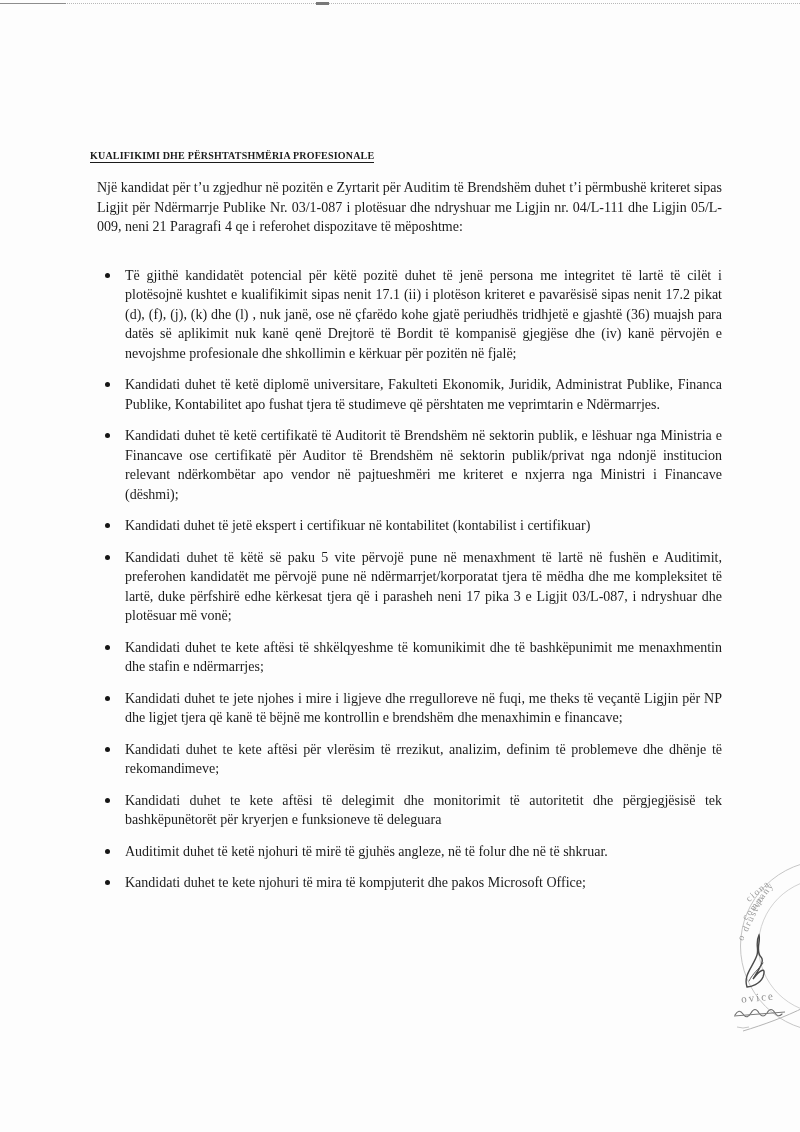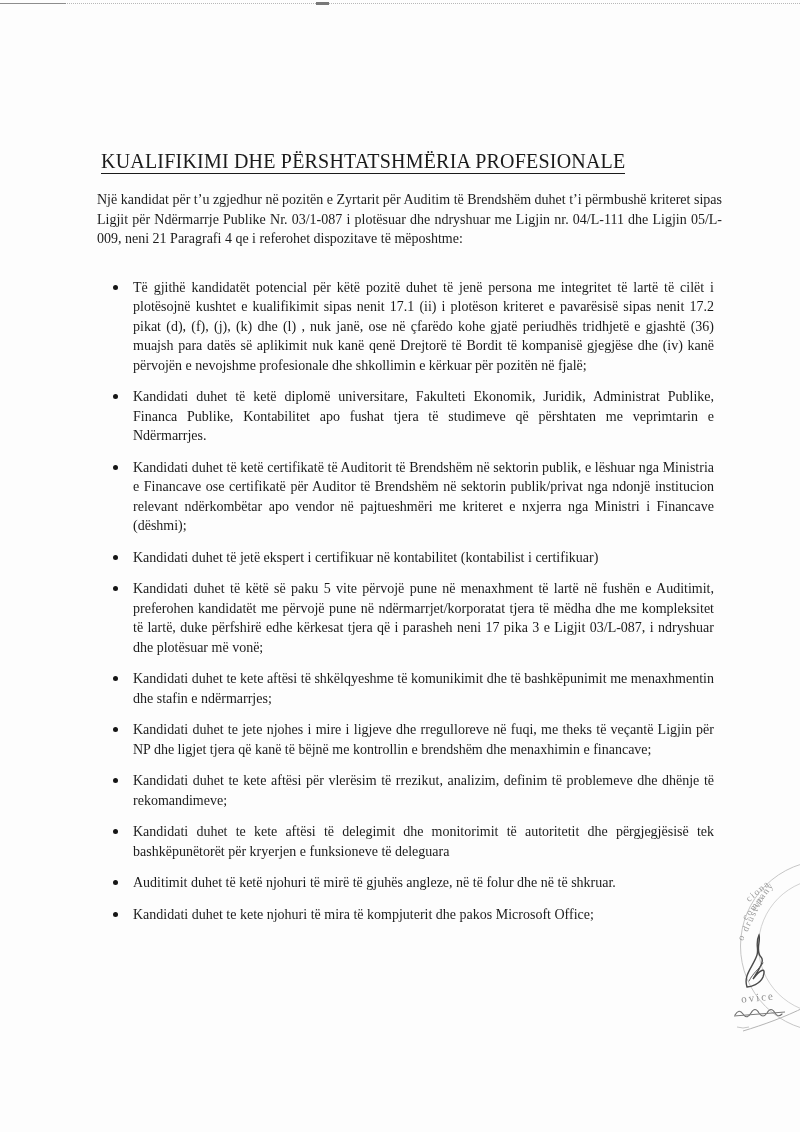--- a/index.html
+++ b/index.html
@@ -12,26 +12,26 @@
     font-family: "Liberation Serif", serif;
     color: #1b1b1b;
   }
   
   .scan-line { position: absolute; top: 3px; left: 0; width: 800px; border-top: 1px dotted #b8b8b8; }
   .scan-line-dark { position: absolute; top: 3px; left: 0; width: 66px; border-top: 1px solid #8d8d8d; }
   .scan-tick { position: absolute; top: 2px; left: 316px; width: 13px; height: 3px; background: #787878; }
 
   .content { position: absolute; left: 85px; top: 150px; width: 637px; }
 
-  .doc-title { font-size: 20px; font-weight: normal; margin: 0 0 17px 16px; letter-spacing: 0.2px; }
+  .doc-title { font-size: 10px; font-weight: bold; margin: 0 0 17px 5px; letter-spacing: 0.2px; }
   .doc-title .underline { border-bottom: 1.6px solid #1b1b1b; padding-bottom: 1px; }
 
   .intro { font-size: 14px; line-height: 19.5px; text-align: justify; margin: 0 0 29px 12px; }
 
-  ul.req-list { list-style: none; margin: 8px; padding: 0 0 0 20px; display: flex; flex-direction: column; gap: 12px; }
+  ul.req-list { list-style: none; margin: 0; padding: 0 0 0 20px; display: flex; flex-direction: column; gap: 12px; }
   ul.req-list li { display: flex; font-size: 14px; line-height: 19.5px; }
   .marker { flex: 0 0 auto; width: 5px; height: 5px; border-radius: 50%; background: #161616; margin: 7px 15px 0 0; }
   .li-text { flex: 1; text-align: justify; }
 
   
   .stamp { position: absolute; left: 665px; top: 855px; width: 140px; height: 200px; }
   .stamp-ring-outer { position: absolute; left: 75px; top: 5px; width: 170px; height: 170px; border: 1px solid #c6c6c6; border-radius: 50%; }
   .stamp-ring-inner { position: absolute; left: 93px; top: 23px; width: 134px; height: 134px; border: 1px solid #d2d2d2; border-radius: 50%; }
   .stamp-arc { position: absolute; white-space: nowrap; color: #9b9b9b; font-size: 9.5px; letter-spacing: 1.5px; transform-origin: left center; font-family: "Liberation Serif", serif; }
   .stamp-arc.a0 { left: 82px; top: 40px; transform: rotate(-40deg); }

